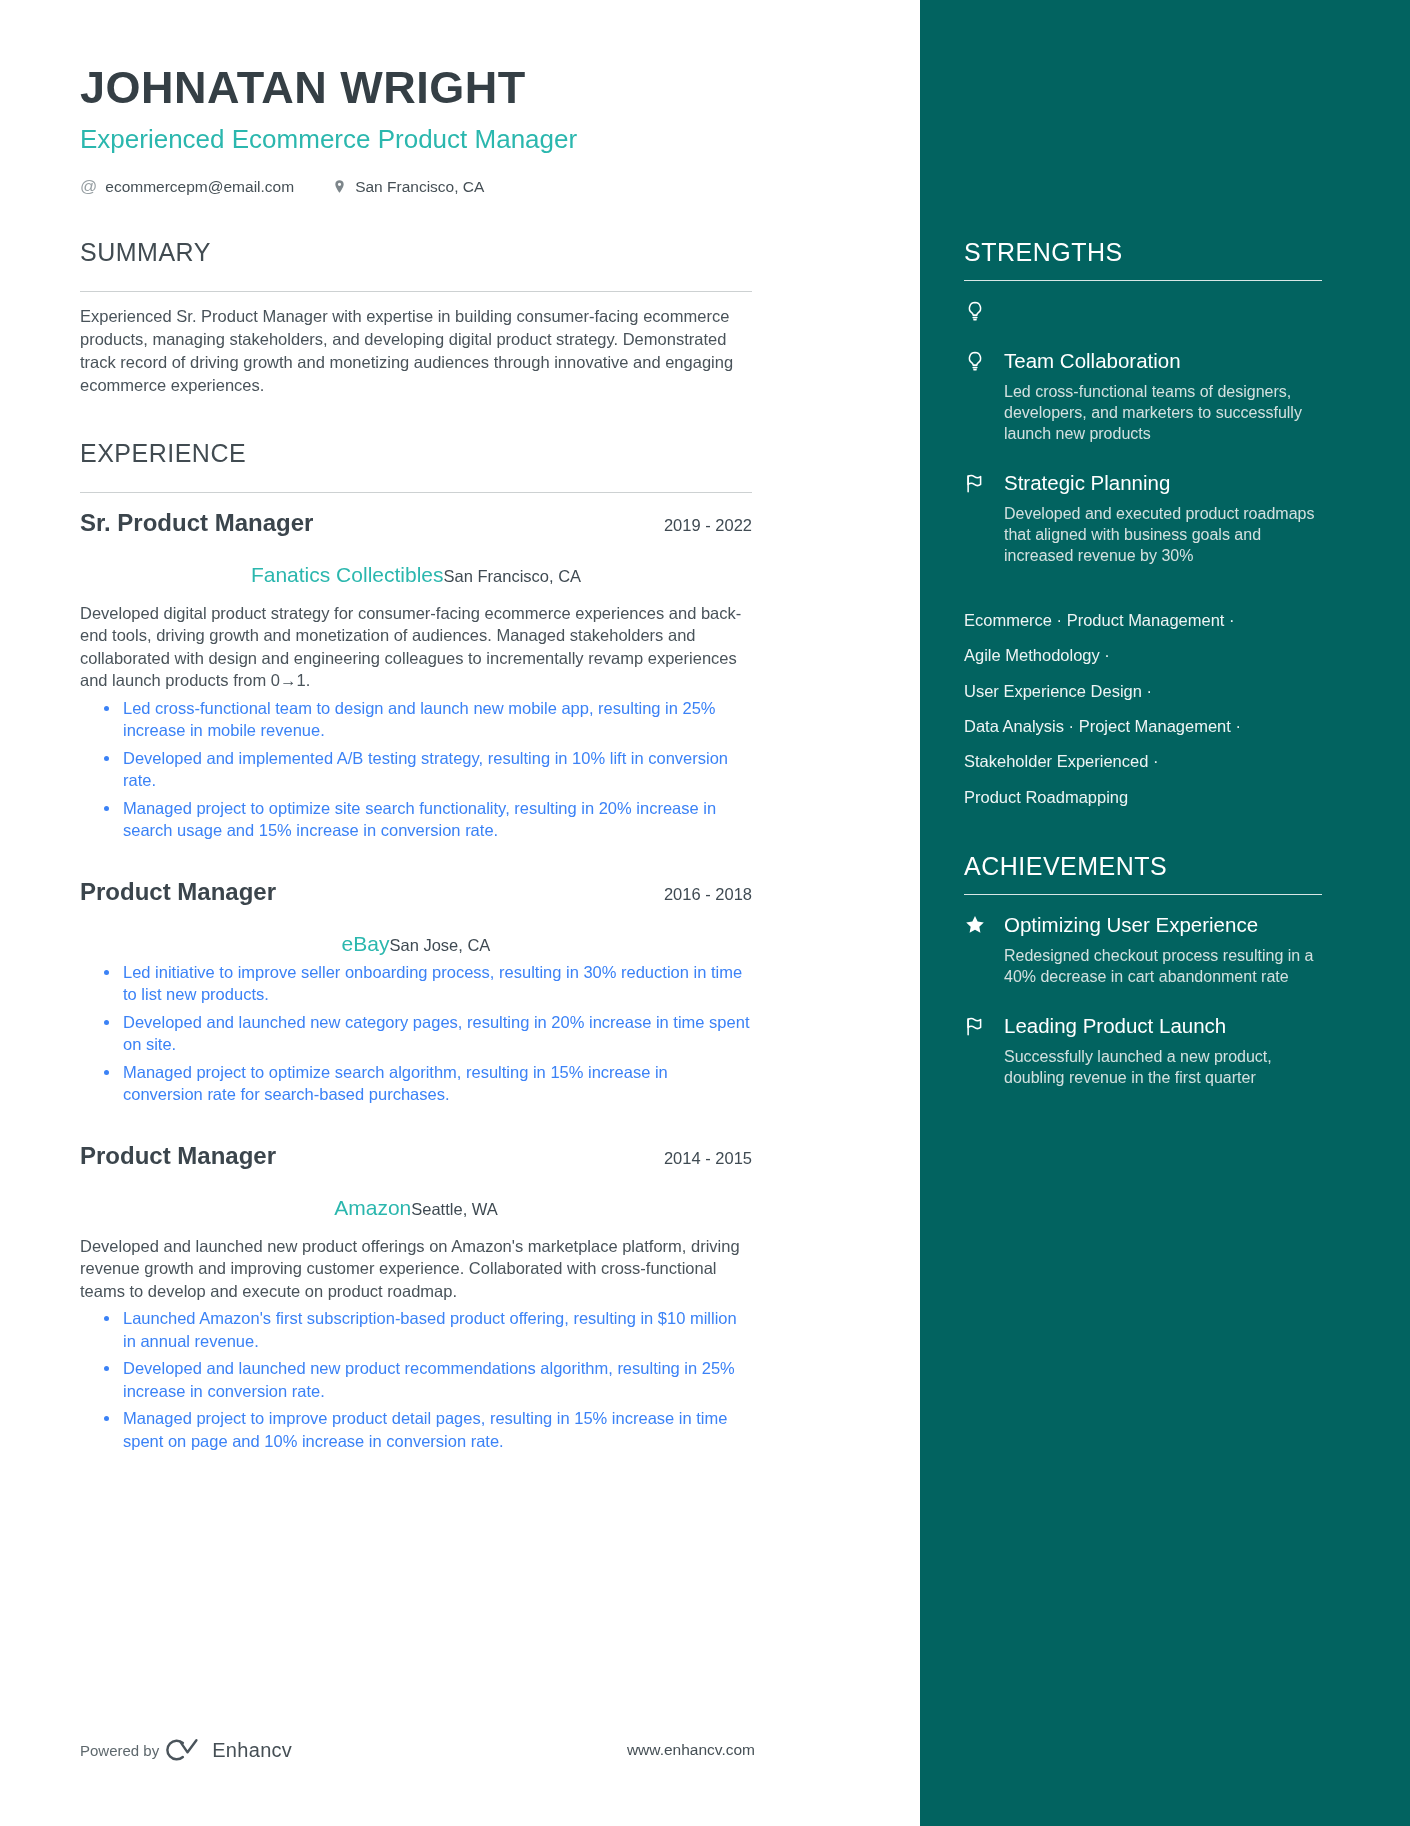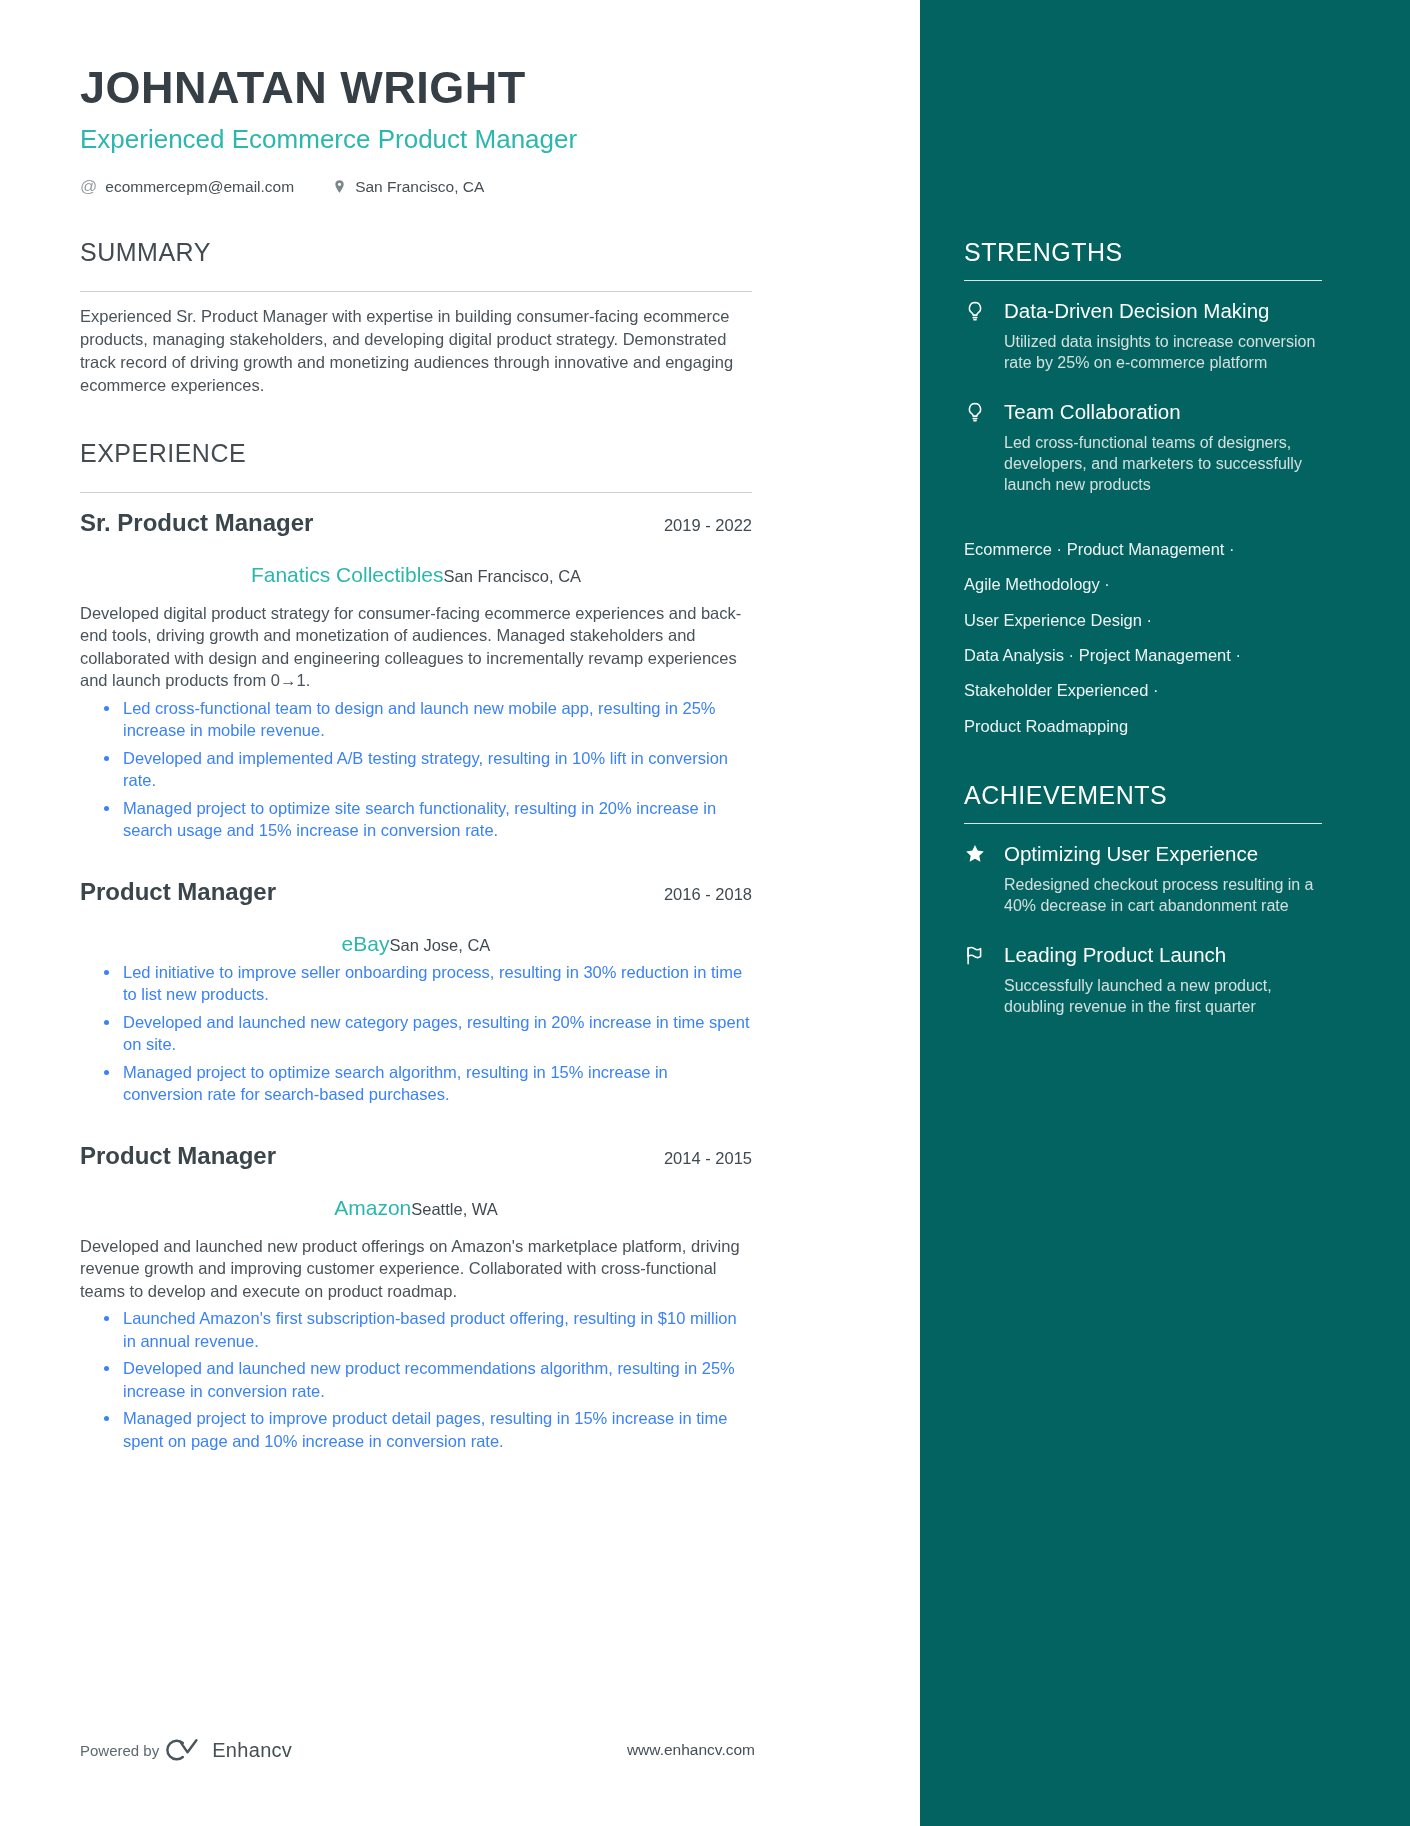--- a/index.html
+++ b/index.html
@@ -145,40 +145,48 @@
       <div class="side-heading">STRENGTHS</div>
 
       <div class="side-item">
         <div class="side-icon">
           <svg viewBox="0 0 24 24" fill="none" stroke="#ffffff" stroke-width="1.7" stroke-linecap="round" stroke-linejoin="round">
             <path d="M12 2.8a6.1 6.1 0 0 0-3.6 11c.9.7 1.6 1.7 1.6 2.7h4c0-1 .7-2 1.6-2.7a6.1 6.1 0 0 0-3.6-11z"></path>
             <path d="M10 19.2h4"></path>
               <path d="M10.8 21.6h2.4"></path>
           </svg>
         </div>
-        <div class="side-body">
-          <div class="side-title">Data-Driven Decision Making</div>
-          <div class="side-desc">Utilized data insights to increase conversion rate by 25% on e-commerce platform</div>
-        </div>
       </div>
 
       <div class="side-item">
         <div class="side-icon">
           <svg viewBox="0 0 24 24" fill="none" stroke="#ffffff" stroke-width="1.7" stroke-linecap="round" stroke-linejoin="round">
             <path d="M12 2.8a6.1 6.1 0 0 0-3.6 11c.9.7 1.6 1.7 1.6 2.7h4c0-1 .7-2 1.6-2.7a6.1 6.1 0 0 0-3.6-11z"></path>
             <path d="M10 19.2h4"></path>
               <path d="M10.8 21.6h2.4"></path>
           </svg>
         </div>
         <div class="side-body">
           <div class="side-title">Team Collaboration</div>
           <div class="side-desc">Led cross-functional teams of designers, developers, and marketers to successfully launch new products</div>
         </div>
       </div>
 
+      <div class="side-item">
+        <div class="side-icon">
+          <svg viewBox="0 0 24 24" fill="none" stroke="#ffffff" stroke-width="1.7" stroke-linecap="round" stroke-linejoin="round">
+            <path d="M4.5 21.5V4"></path>
+            <path d="M4.5 5c2.3-1.7 4.5-1.7 6.8 0s4.5 1.7 6.8 0v8.6c-2.3 1.7-4.5 1.7-6.8 0s-4.5-1.7-6.8 0z"></path>
+          </svg>
+        </div>
+        <div class="side-body">
+          <div class="side-title">Strategic Planning</div>
+          <div class="side-desc">Developed and executed product roadmaps that aligned with business goals and increased revenue by 30%</div>
+        </div>
+      </div>
     </div>
 
     <div class="side-section">
       <div class="skills-list">
         <div class="skill-line">Ecommerce · Product Management ·</div>
         <div class="skill-line">Agile Methodology ·</div>
         <div class="skill-line">User Experience Design ·</div>
         <div class="skill-line">Data Analysis · Project Management ·</div>
         <div class="skill-line">Stakeholder Experienced ·</div>
         <div class="skill-line">Product Roadmapping</div>

